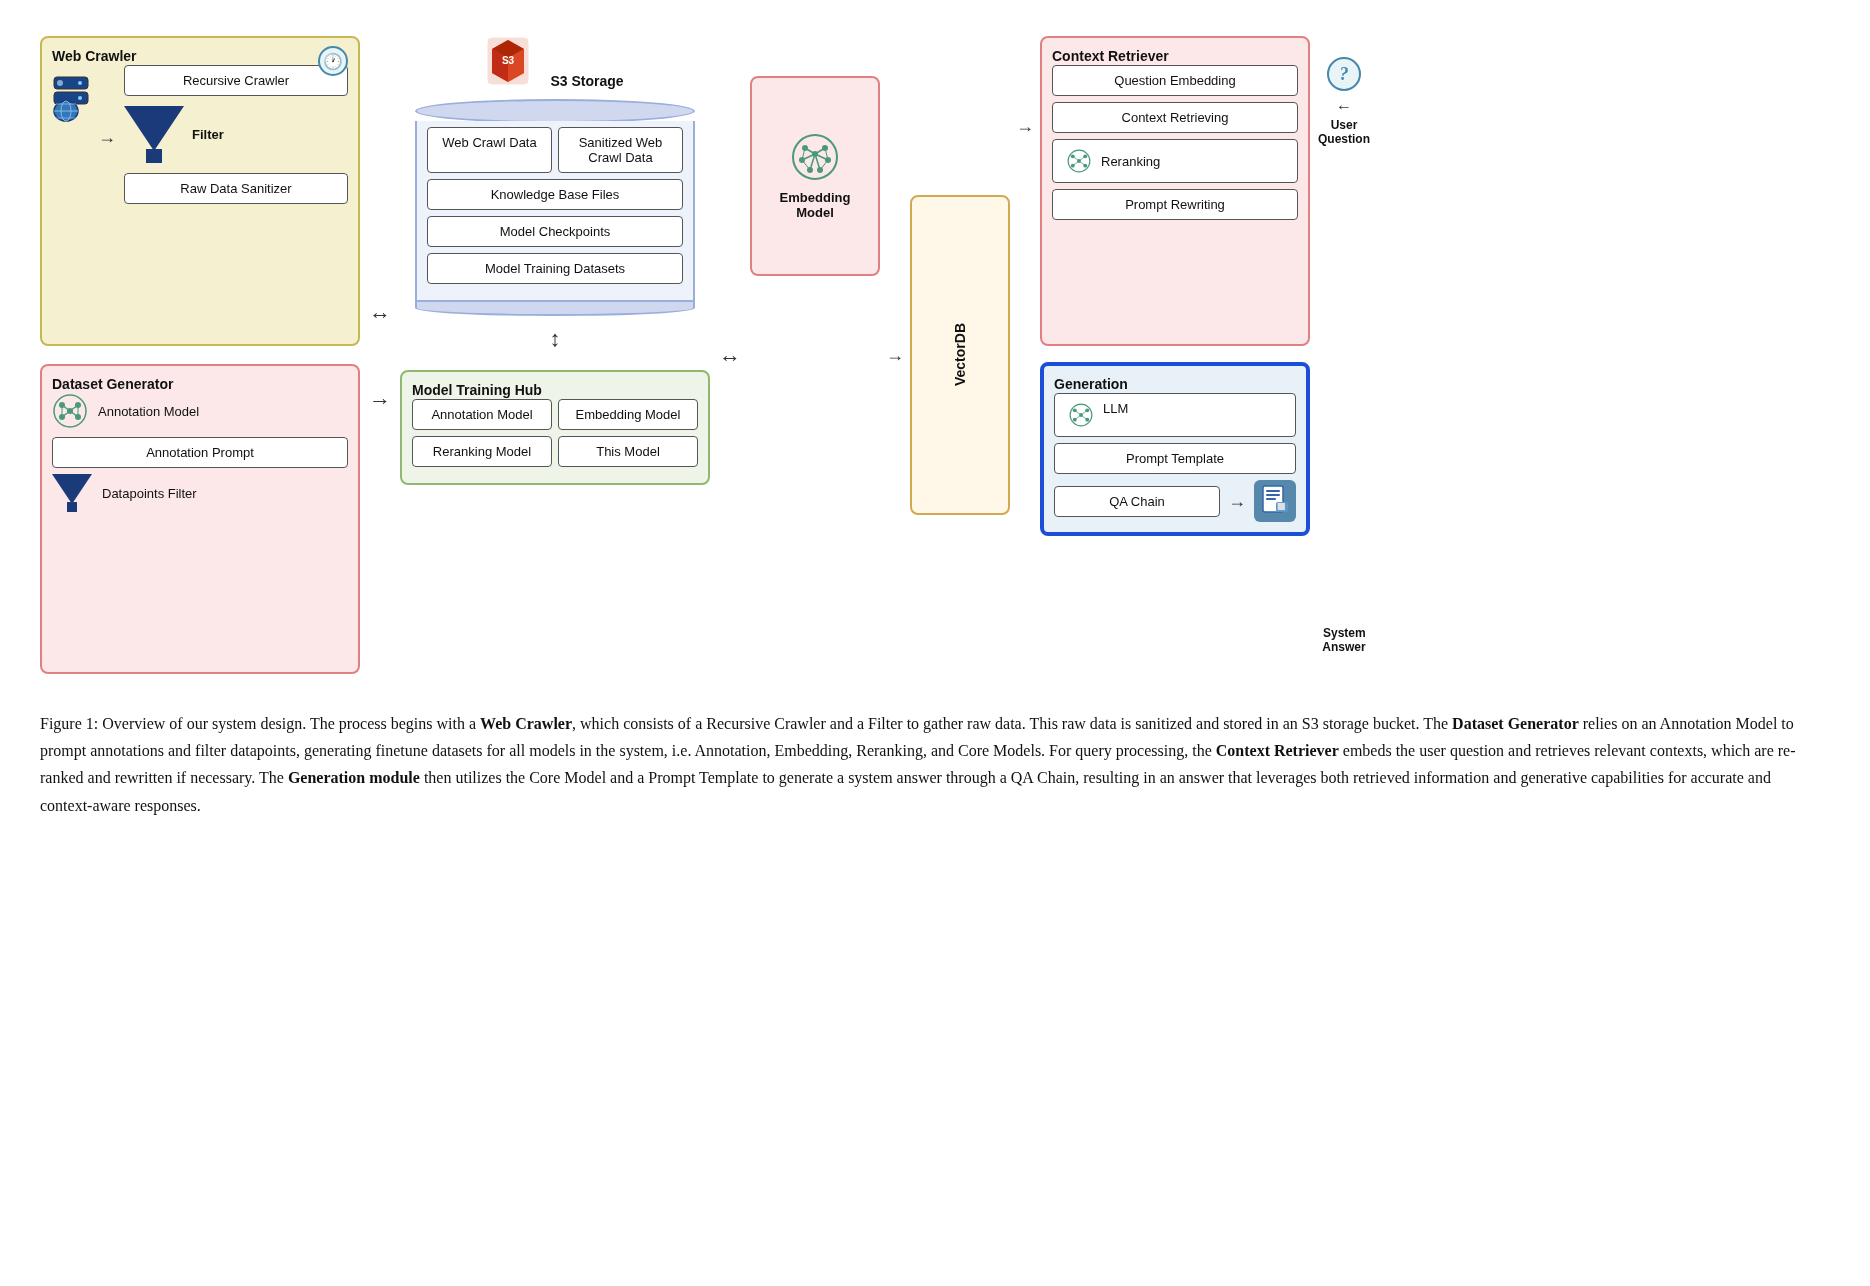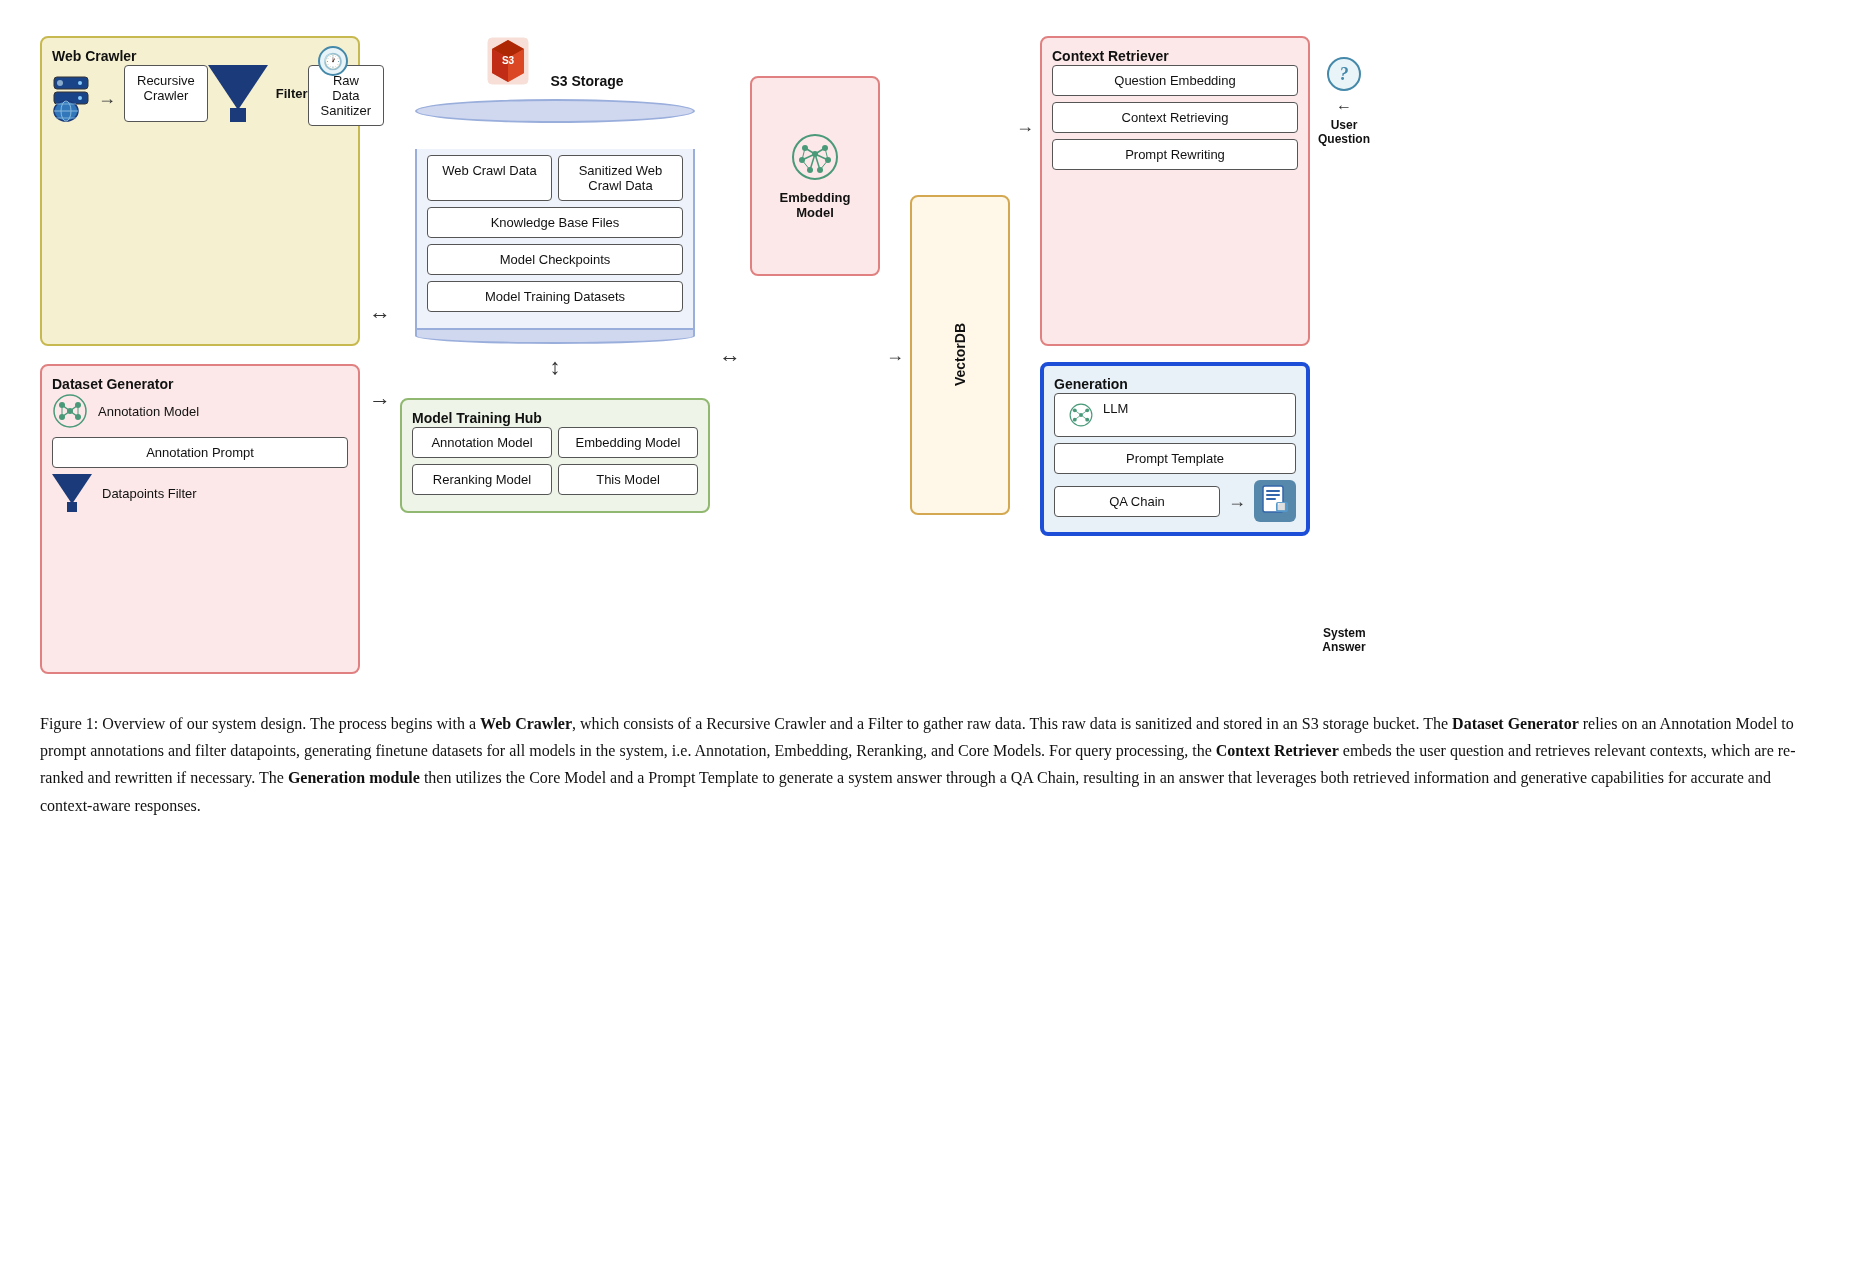--- a/index.html
+++ b/index.html
@@ -116,21 +116,20 @@
       width: 280px;
       position: relative;
     }
     .cylinder-body {
       width: 280px;
       background: #eef2fb;
       border-left: 2px solid #9aaedc;
       border-right: 2px solid #9aaedc;
       border-bottom: 2px solid #9aaedc;
       padding: 6px 10px 10px 10px;
-      margin-top: 28px;
     }
     .cylinder-top {
       width: 280px;
       height: 24px;
       background: #d0d8f0;
       border: 2px solid #9aaedc;
       border-radius: 50%;
       margin-bottom: -2px;
     }
     .cylinder-bottom-cap {
@@ -229,21 +228,21 @@
     .caption-area {
       padding: 20px 20px 0 20px;
       font-size: 16px;
       line-height: 1.7;
       max-width: 1820px;
     }
 
     .wc-boxes {
       flex: 1;
       display: flex;
-      flex-direction: row;
+      flex-direction: column;
     }
 
     
     .network-icon {
       width: 36px;
       height: 36px;
       flex-shrink: 0;
     }
 
     .full-diagram {
@@ -445,20 +444,35 @@
     <div style="font-size:18px;color:#333;">→</div>
   </div>
 
   <div class="context-gen-col">
 
     <div class="panel context-retriever-panel">
       <span class="panel-title">Context Retriever</span>
       <div class="white-box">Question Embedding</div>
       <div class="white-box">Context Retrieving</div>
       
+      <div style="display:flex;align-items:center;gap:8px;background:#fff;border:1.5px solid #555;border-radius:4px;padding:7px 12px;margin-bottom:6px;">
+        <svg width="28" height="28" viewBox="0 0 36 36">
+          <circle cx="18" cy="18" r="14" fill="none" stroke="#4a9a7a" stroke-width="1.5"></circle>
+          <circle cx="10" cy="12" r="2.5" fill="#4a9a7a"></circle>
+          <circle cx="26" cy="12" r="2.5" fill="#4a9a7a"></circle>
+          <circle cx="10" cy="24" r="2.5" fill="#4a9a7a"></circle>
+          <circle cx="26" cy="24" r="2.5" fill="#4a9a7a"></circle>
+          <circle cx="18" cy="18" r="2.5" fill="#4a9a7a"></circle>
+          <line x1="10" y1="12" x2="18" y2="18" stroke="#4a9a7a" stroke-width="1"></line>
+          <line x1="26" y1="12" x2="18" y2="18" stroke="#4a9a7a" stroke-width="1"></line>
+          <line x1="10" y1="24" x2="18" y2="18" stroke="#4a9a7a" stroke-width="1"></line>
+          <line x1="26" y1="24" x2="18" y2="18" stroke="#4a9a7a" stroke-width="1"></line>
+        </svg>
+        <span style="font-family:Arial,sans-serif;font-size:13px;">Reranking</span>
+      </div>
       <div class="white-box">Prompt Rewriting</div>
     </div>
 
     <div class="panel generation-panel">
       <span class="panel-title">Generation</span>
       
       <div style="display:flex;align-items:flex-start;gap:8px;background:#fff;border:1.5px solid #555;border-radius:4px;padding:7px 12px;margin-bottom:6px;">
         <svg width="28" height="28" viewBox="0 0 36 36">
           <circle cx="18" cy="18" r="14" fill="none" stroke="#4a9a7a" stroke-width="1.5"></circle>
           <circle cx="10" cy="12" r="2.5" fill="#4a9a7a"></circle>

